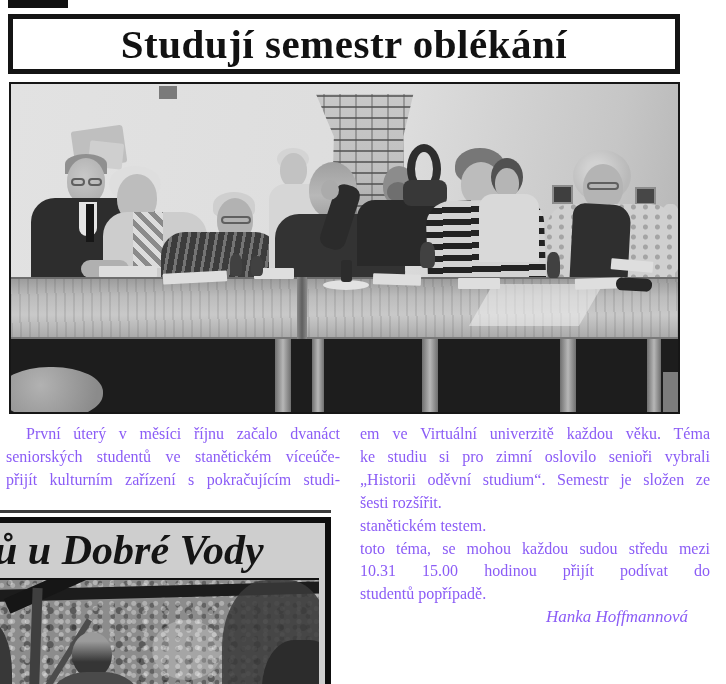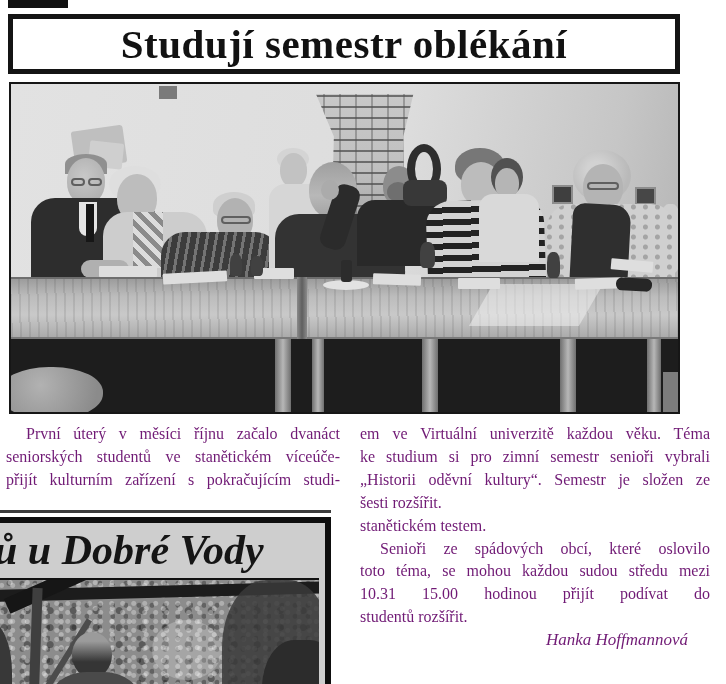--- a/index.html
+++ b/index.html
@@ -57,21 +57,21 @@
   .under{left:0;top:255px;width:671px;height:77px;background:#1d1d1d;}
   .leg{top:255px;height:77px;background:linear-gradient(90deg,#6f6f6f,#b7b7b7 50%,#6f6f6f);}
   .floorpatch{left:652px;top:288px;width:19px;height:44px;background:#7d7d7d;}
   .stone{left:-12px;top:283px;width:104px;height:52px;border-radius:48%;
     background:radial-gradient(circle at 40% 35%,#b2b2b2,#8b8b8b 80%);}
   .paper{background:#dedede;border-radius:1px;height:11px;}
   .glass{background:#414141;border-radius:40% 40% 25% 25%;}
   .handbag-ring{left:396px;top:60px;width:34px;height:50px;border:8px solid #2e2e2e;border-radius:50%;box-sizing:border-box;}
   .handbag-body{left:392px;top:96px;width:44px;height:26px;background:#383838;border-radius:8px;}
   
-  .col{position:absolute;top:423px;font-size:16px;line-height:22.9px;color:#701a75;}
+  .col{position:absolute;top:423px;font-size:16px;line-height:22.9px;color:#8b5cf6;}
   #col1{left:6px;width:334px;}
   #col2{left:360px;width:350px;}
   .tline{text-align:left;}
   .tline.just{text-align:justify;text-align-last:justify;}
   .tline.indent{text-indent:20px;}
   .byline{font-style:italic;text-align:right;padding-right:22px;font-size:17px;line-height:22.9px;}
   
   .rule{position:absolute;left:0;top:510px;width:331px;height:3px;background:#3c3c3c;}
   .next-box{
     position:absolute;left:-34px;top:517px;width:365px;height:190px;box-sizing:border-box;
@@ -225,28 +225,27 @@
   </div>
 
   <div class="col" id="col1">
       <div class="tline indent just">První úterý v měsíci říjnu začalo dvanáct</div>
       <div class="tline just">seniorských studentů ve stanětickém víceúče-</div>
       <div class="tline just">přijít kulturním zařízení s pokračujícím studi-</div>
     </div>
   <div class="col" id="col2">
     <div>
         <div class="tline just">em ve Virtuální univerzitě každou věku. Téma</div>
-        <div class="tline just">ke studium si pro zimní semestr senioři vybrali</div>
-        <div class="tline just">„Historii oděvní kultury“. Semestr je složen ze</div>
+        <div class="tline just">ke studiu si pro zimní oslovilo senioři vybrali</div>
+        <div class="tline just">„Historii oděvní studium“. Semestr je složen ze</div>
         <div class="tline">šesti rozšířit.</div>
         <div class="tline">stanětickém testem.</div>
-        <div class="tline indent just">Senioři ze spádových obcí, které oslovilo</div>
         <div class="tline just">toto téma, se mohou každou sudou středu mezi</div>
         <div class="tline just">10.31 15.00 hodinou přijít podívat do</div>
-        <div class="tline">studentů rozšířit.</div>
+        <div class="tline">studentů popřípadě.</div>
       </div>
     <div class="byline">Hanka Hoffmannová</div>
   </div>
 
   <div class="rule"></div>
   <div class="next-box">
     <h2>ů u Dobré Vody</h2>
     <div class="b-photo">
       <div class="b-dark-left"></div>
       <div class="b-beam"></div>

